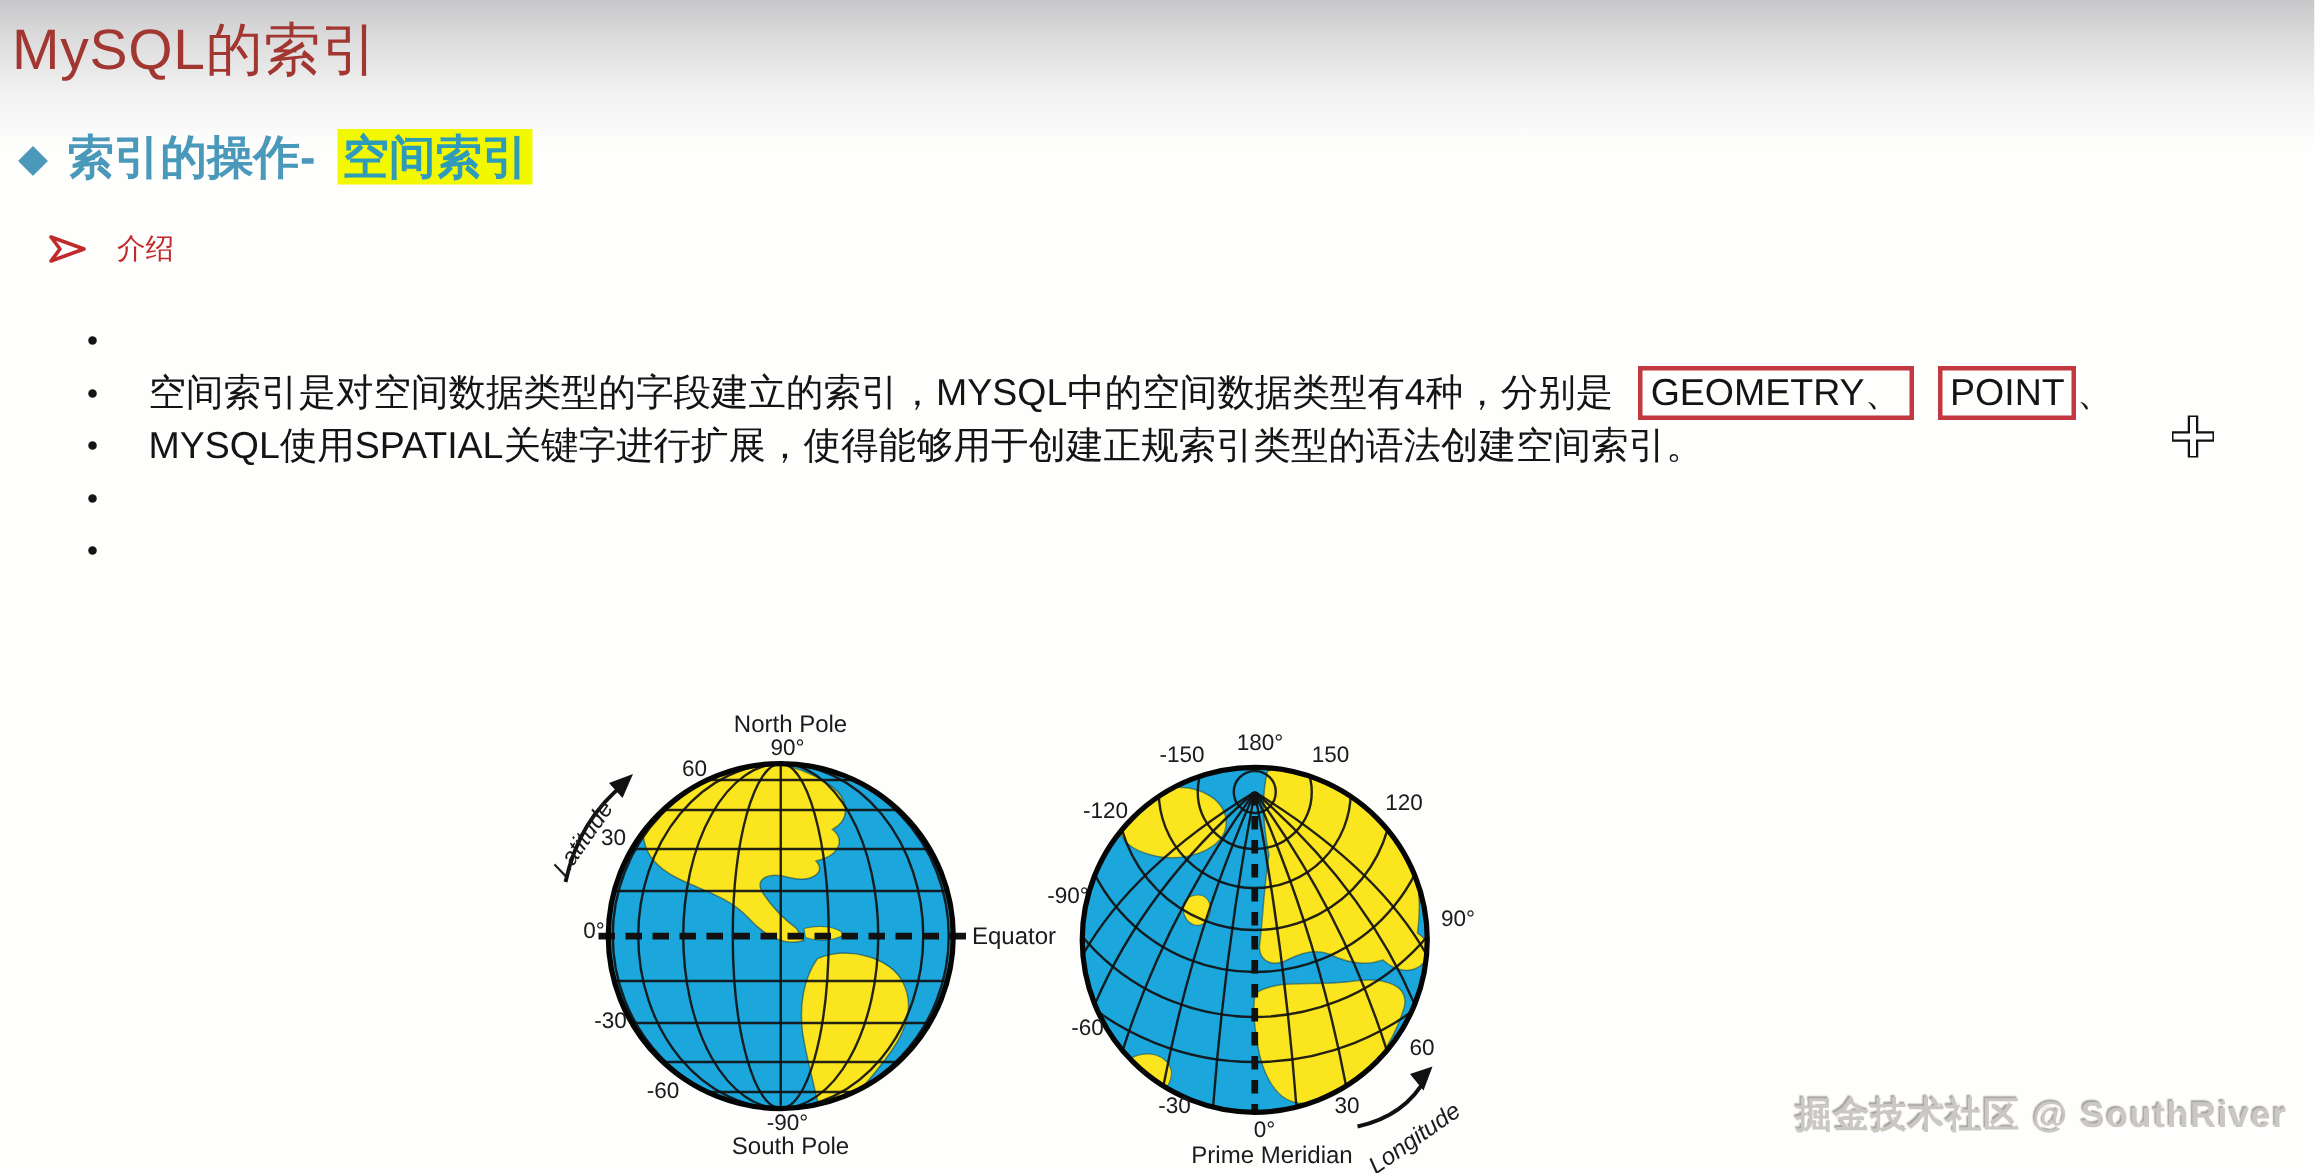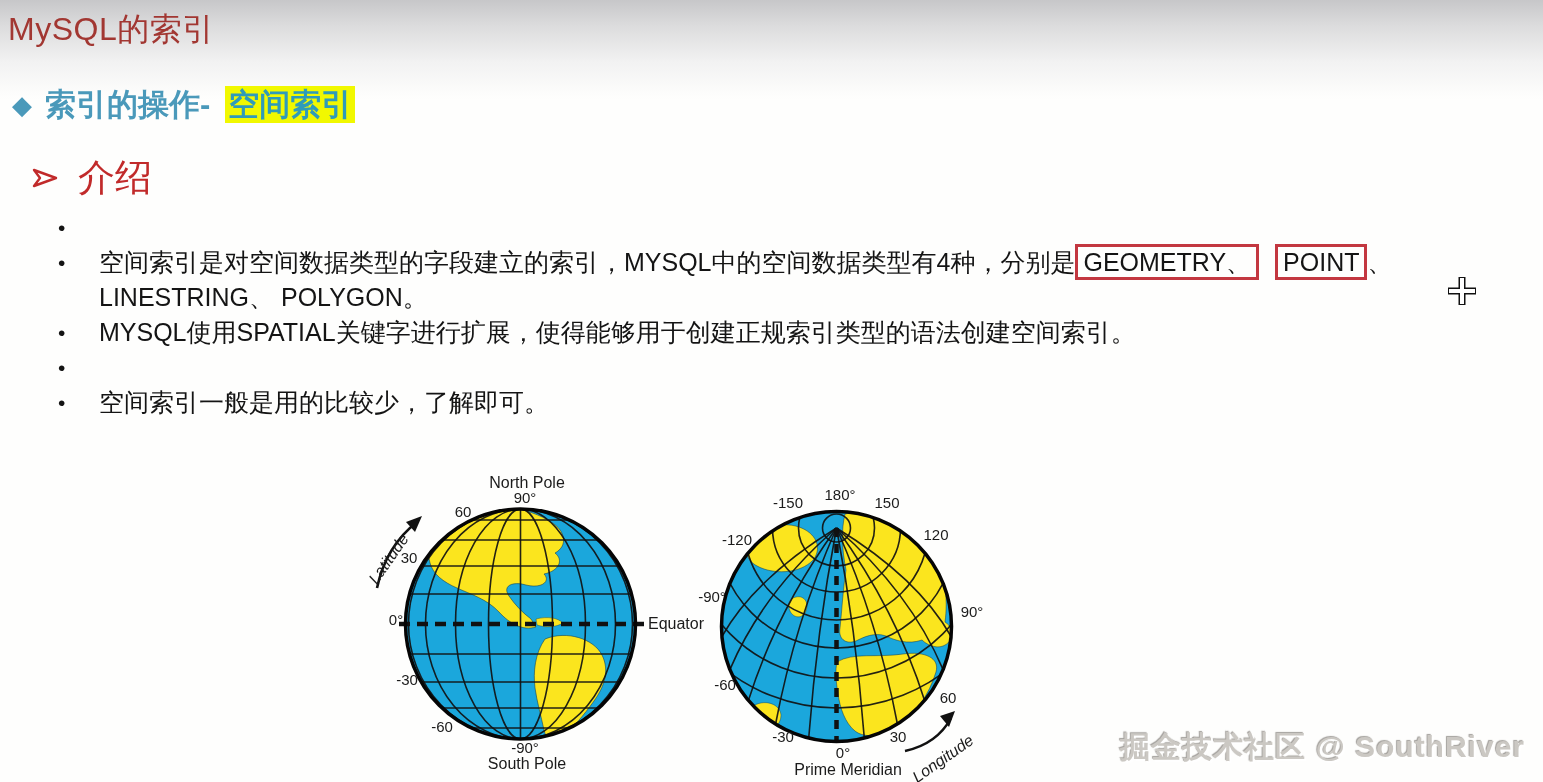--- a/index.html
+++ b/index.html
@@ -5,46 +5,46 @@
   html,body{margin:0;padding:0;}
   body{font-family:"Liberation Sans","DejaVu Sans",sans-serif;}
   .slide{
     position:relative;width:1543px;height:782px;overflow:hidden;
     background:linear-gradient(180deg,#c7c7c9 0px,#dcdcdd 26px,#f2f2f2 62px,#fdfdfc 95px,#fefefd 100%) no-repeat,#fefefd;
     background-size:100% 100px;
     background-color:#fefefd;
   }
   .page-title{
     position:absolute;left:8px;top:8px;margin:0;
-    font-size:32px;font-weight:500;color:#a23732;letter-spacing:.5px;
+    font-size:38px;font-weight:500;color:#a23732;letter-spacing:.5px;
   }
   .heading-row{
     position:absolute;left:12px;top:84px;display:flex;align-items:center;gap:13px;
     font-size:31px;font-weight:bold;color:#4a99ba;
   }
   .diamond{font-size:26px;line-height:1;color:#4a99ba;}
   .h-highlight{background:#f1f800;color:#2f9bba;padding:1px 3px;margin-left:15px;}
   .intro-row{
     position:absolute;left:30px;top:153px;display:flex;align-items:center;gap:18px;
-    font-size:37px;color:#c12a2a;font-weight:500;
+    font-size:19px;color:#c12a2a;font-weight:500;
   }
   .bullets{
     position:absolute;left:58px;top:210px;width:1450px;margin:0;padding:0;list-style:none;
     font-size:25px;line-height:35px;color:#141414;
   }
   .bullets li{display:flex;align-items:flex-start;}
   .bullets .dot{width:41px;flex:0 0 41px;font-size:21px;}
   .redbox{
     display:inline-block;border:3px solid #c33740;padding:0 5px;margin:-3px 0;
     line-height:30px;
   }
-  .redbox.first{margin-right:16px;}
+  .redbox.first{margin-right:16px;margin-left:17px;}
   .watermark{
     position:absolute;right:18px;top:727px;
-    font-size:30px;font-weight:600;letter-spacing:1px;color:#cbc8c3;
+    font-size:24px;font-weight:600;letter-spacing:1px;color:#cbc8c3;
     text-shadow:2px 2px 1px #ffffff,-1px -1px 1px #a4a19d;
   }
   .globe-svg{position:absolute;}
   #globe-left{left:355px;top:468px;}
   #globe-right{left:695px;top:470px;}
   #cursor{position:absolute;left:1446px;top:275px;}
   .gtick{font-size:15px;fill:#1b1b1b;}
   .gpole{font-size:16px;fill:#1b1b1b;}
 </style>
 </head>
@@ -65,32 +65,31 @@
     </svg>
     <span>介绍</span>
   </div>
 
   <ul class="bullets">
     <li>
       <span class="dot">•</span>
     </li>
     <li>
       <span class="dot">•</span>
-      <span><span>空间索引是对空间数据类型的字段建立的索引，MYSQL中的空间数据类型有4种，分别是</span><span class="redbox first">GEOMETRY、</span><span class="redbox">POINT</span><span>、</span><br><span>LINESTRING、 POLYGON。</span></span>
+      <span><span>空间索引是对空间数据类型的字段建立的索引，MYSQL中的空间数据类型有4种，分别是</span><span class="redbox first">GEOMETRY、</span><span class="redbox">POINT</span><span>、</span><br></span>
     </li>
     <li>
       <span class="dot">•</span>
       <span>MYSQL使用SPATIAL关键字进行扩展，使得能够用于创建正规索引类型的语法创建空间索引。</span>
     </li>
     <li>
       <span class="dot">•</span>
     </li>
     <li>
       <span class="dot">•</span>
-      <span>空间索引一般是用的比较少，了解即可。</span>
     </li>
   </ul>
 
   <svg id="globe-left" class="globe-svg" width="370" height="314" viewBox="0 0 370 314">
     <defs>
       <clipPath id="clipL">
           <circle cx="165.5" cy="156" r="115"></circle>
         </clipPath>
     </defs>
     <circle cx="165.5" cy="156" r="115" fill="#1ba7dc"></circle>

